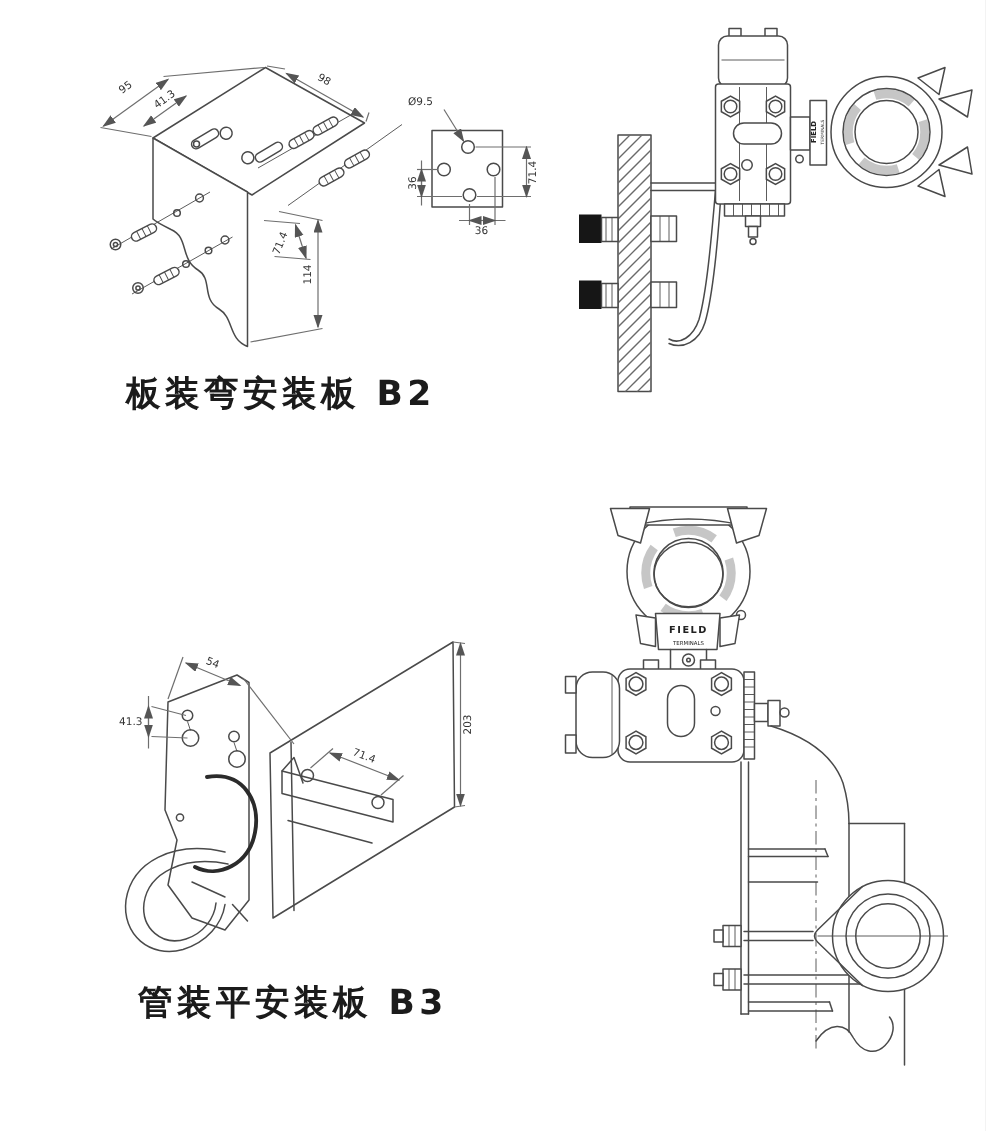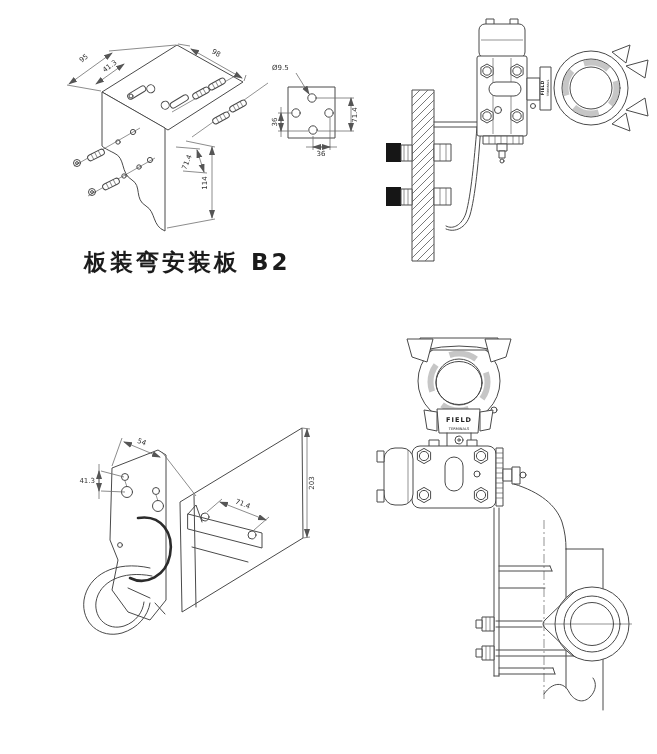--- a/index.html
+++ b/index.html
@@ -434,14 +434,15 @@
         <path d="M575,591 L545,620 Q541,624 545,628 L575,657" class="ln"></path>
         <line x1="545" y1="624" x2="632" y2="624" class="thin"></line>
       </g>
 
       <path d="M544,694 C553,681 564,682 569,692 C574,701 583,704 590,697 C596,691 597,683 593,678" class="ln"></path>
     </g>
   </g>
 </svg>
 
 <div class="caption" id="cap-b2">板装弯安装板 B2</div>
+<div class="caption" id="cap-b3">管装平安装板 B3</div>
 
 </div>
 
 </body></html>

